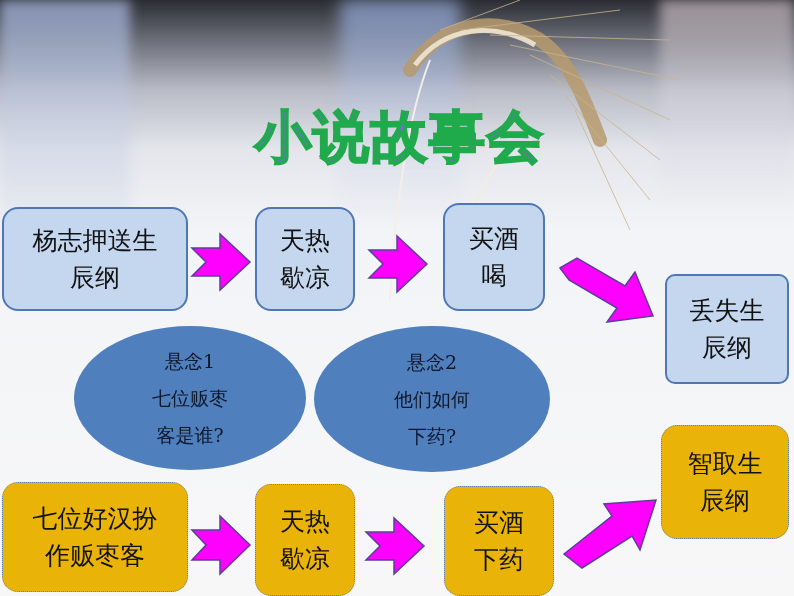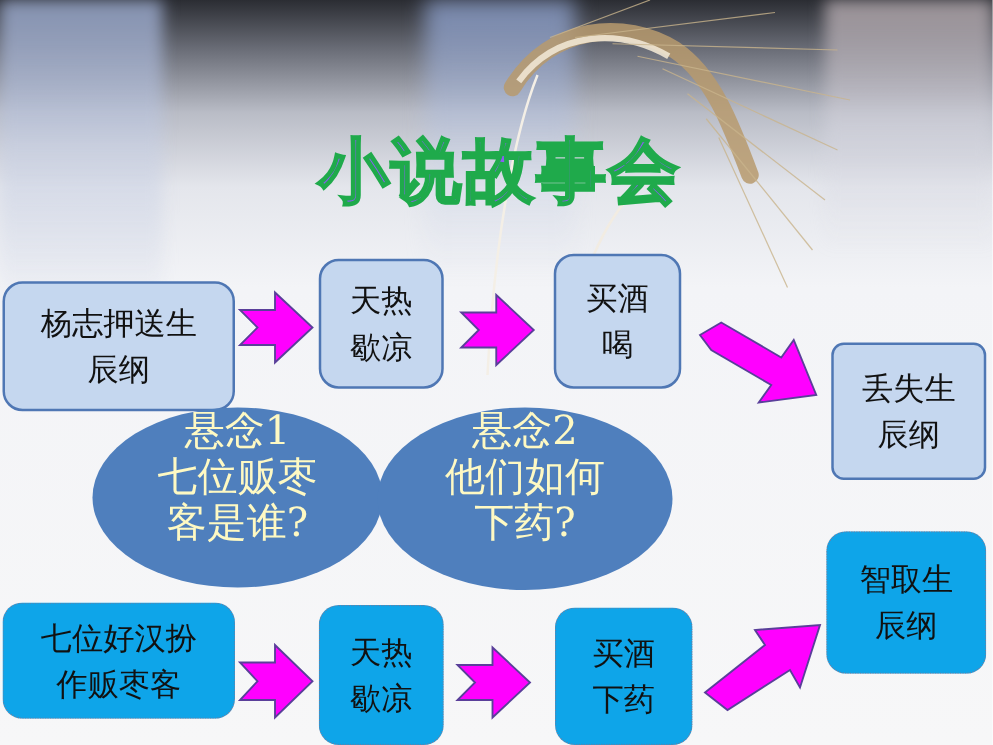--- a/index.html
+++ b/index.html
@@ -31,25 +31,25 @@
       font-family: "DejaVu Sans", sans-serif; font-weight: bold; font-size: 56px;
       color: #8b5cf6; letter-spacing: 2px;
       -webkit-text-stroke: 2px #1faa4b;
     }
     .box {
       position: absolute; box-sizing: border-box;
       background: #c5d7ef; border: 2px solid #4f77b4; border-radius: 16px;
       display: flex; align-items: center; justify-content: center; text-align: center;
       font-size: 25px; line-height: 37px; color: #111;
     }
-    .box.dotted { border: 1px dotted #6a7fa4; background: #0ea5e9; }
+    .box.dotted { border: 1px dotted #6a7fa4; background: #eab308; }
     .ellipse {
       position: absolute; background: #4f7fbd; border-radius: 50%;
-      display: flex; align-items: flex-start; justify-content: center; text-align: center;
-      color: #fef9c3; font-size: 32px; line-height: 37px;
+      display: flex; align-items: center; justify-content: center; text-align: center;
+      color: #0f172a; font-size: 19px; line-height: 37px;
     }
     .arrow { position: absolute; }
     .txt { white-space: pre-line; }
   </style>
 </head>
 <body>
 
 <div class="bg-band-left"></div>
 <div class="bg-band-mid"></div>
 <div class="bg-band-right"></div>
@@ -66,21 +66,21 @@
     <line x1="160" y1="55" x2="300" y2="120"></line>
     <line x1="180" y1="75" x2="290" y2="160"></line>
     <line x1="195" y1="95" x2="280" y2="200"></line>
     <line x1="70" y1="30" x2="150" y2="0"></line>
     <line x1="205" y1="110" x2="260" y2="230"></line>
   </g>
 </svg>
 
 <div class="title">小说故事会</div>
 
-<div class="box" style="left:2px;top:225px;width:186px;height:104px;">
+<div class="box" style="left:2px;top:207px;width:186px;height:104px;">
   <span class="txt">杨志押送生
 辰纲</span>
 </div>
 <div class="box" style="left:255px;top:207px;width:100px;height:104px;">
   <span class="txt">天热
 歇凉</span>
 </div>
 <div class="box" style="left:443px;top:203px;width:102px;height:108px;">
   <span class="txt">买酒
 喝</span>
@@ -98,27 +98,27 @@
 </svg>
 <svg class="arrow" style="left:555px;top:250px;" width="100" height="80" viewBox="0 0 100 80">
   <polygon points="5,18 22,8 70,36 80,22 98,66 52,72 62,58 14,30" fill="#ff00ff" stroke="#5a3f9a" stroke-width="1.5"></polygon>
 </svg>
 
 <div class="ellipse" style="left:74px;top:326px;width:232px;height:144px;">
   <span class="txt">悬念1
 七位贩枣
 客是谁?</span>
 </div>
-<div class="ellipse" style="left:302px;top:326px;width:236px;height:146px;">
+<div class="ellipse" style="left:314px;top:326px;width:236px;height:146px;">
   <span class="txt">悬念2
 他们如何
 下药?</span>
 </div>
 
-<div class="box dotted" style="left:2px;top:482px;width:186px;height:93px;">
+<div class="box dotted" style="left:2px;top:482px;width:186px;height:110px;">
   <span class="txt">七位好汉扮
 作贩枣客</span>
 </div>
 <div class="box dotted" style="left:255px;top:484px;width:100px;height:112px;">
   <span class="txt">天热
 歇凉</span>
 </div>
 <div class="box dotted" style="left:444px;top:486px;width:110px;height:110px;">
   <span class="txt">买酒
 下药</span>

